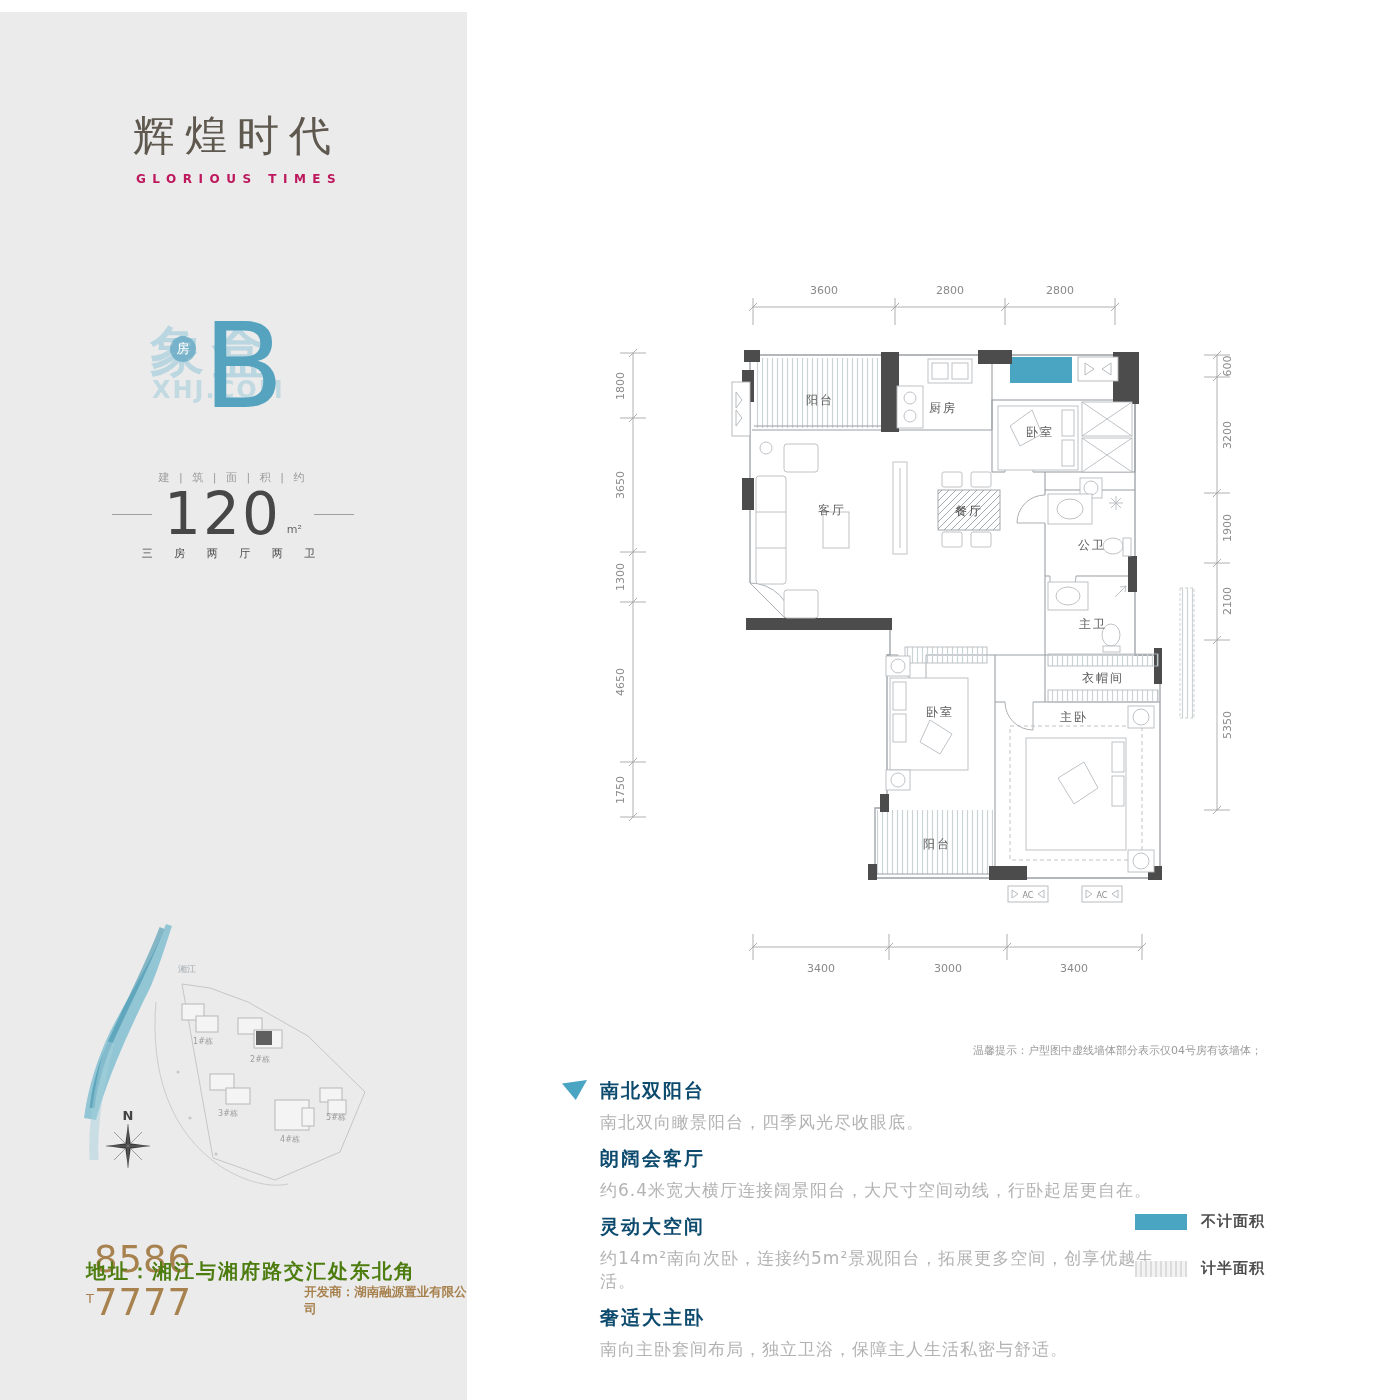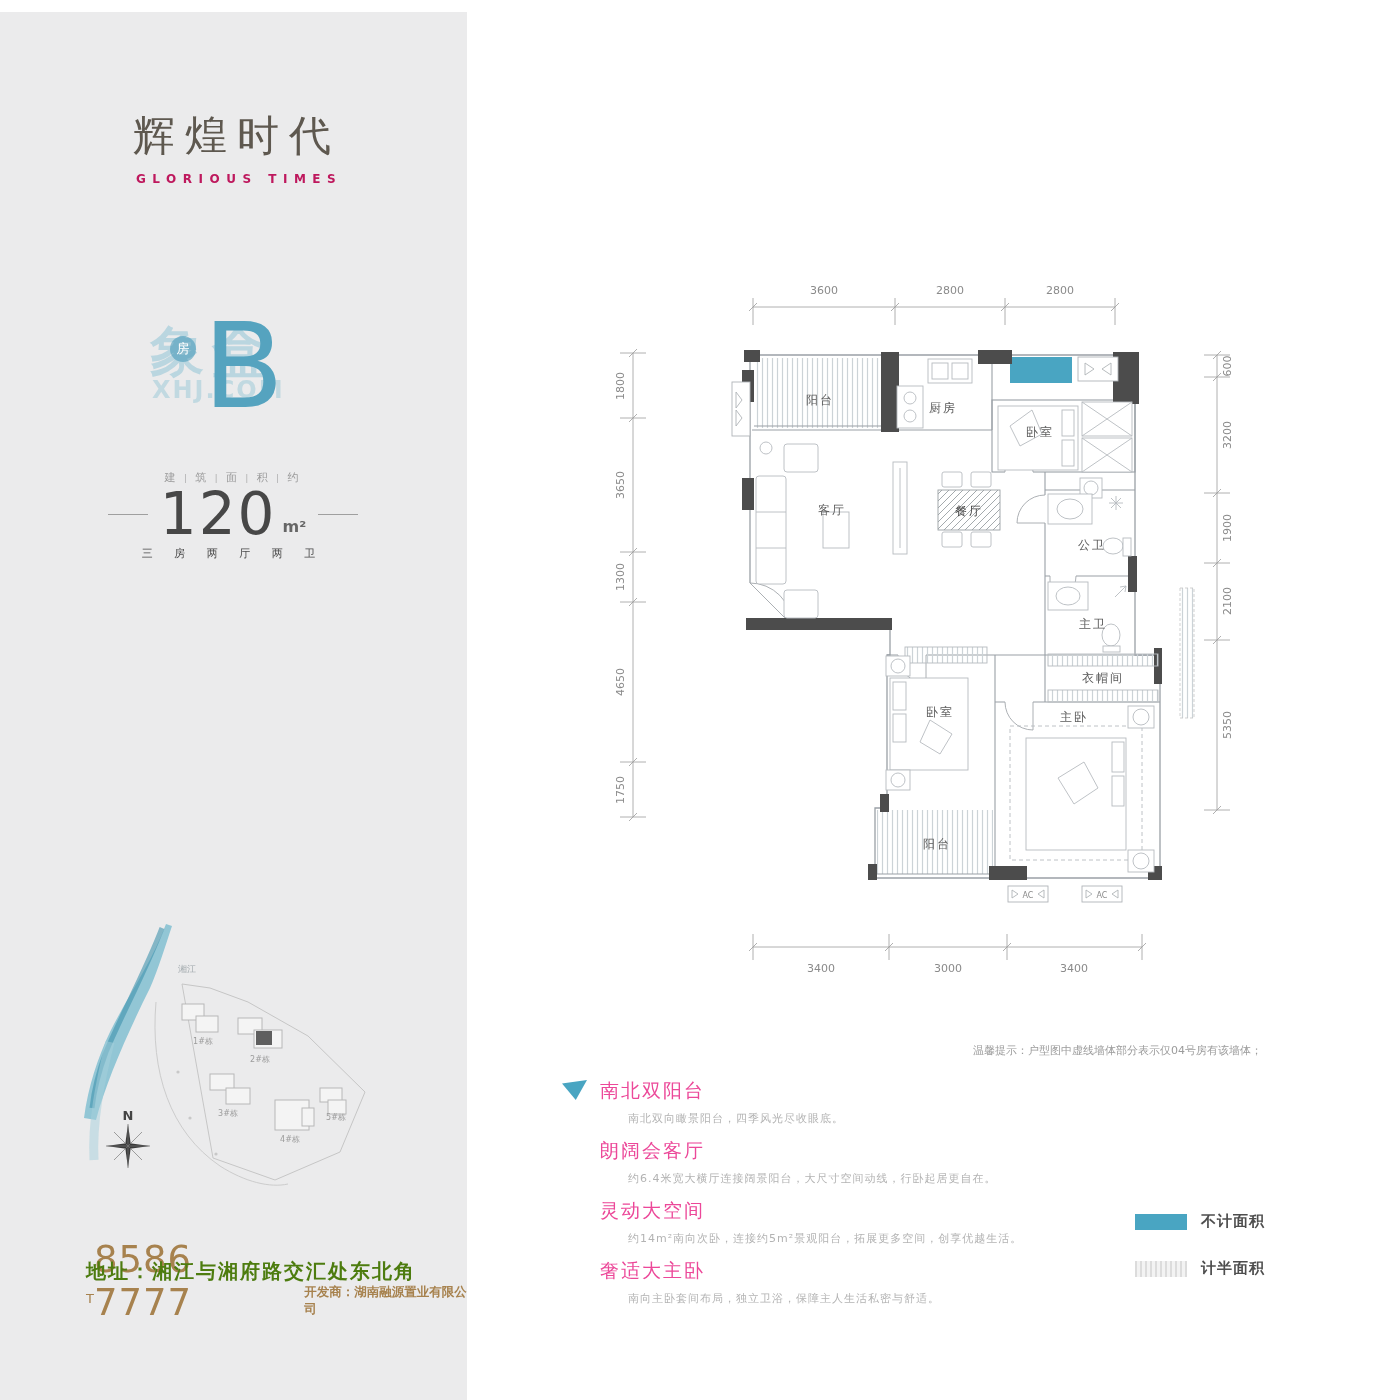--- a/index.html
+++ b/index.html
@@ -6,40 +6,40 @@
   body{width:1400px;height:1400px;position:relative;font-family:"DejaVu Sans","Liberation Sans",sans-serif;overflow:hidden;}
   .stage{position:absolute;inset:0;background:#ffffff;}
   
   .panel{position:absolute;left:0;top:12px;width:467px;height:1400px;background:#ebebec;}
   .brand-name{position:absolute;left:133px;top:96px;font-size:42px;letter-spacing:10px;color:#5e584f;font-weight:500;}
   .brand-sub{position:absolute;left:136px;top:160px;font-size:12px;letter-spacing:6.5px;color:#be185d;font-weight:600;}
   .wm-cn{position:absolute;left:150px;top:304px;font-size:54px;font-weight:700;letter-spacing:8px;color:rgba(73,165,194,.30);}
   .wm-en{position:absolute;left:152px;top:364px;font-size:24px;font-weight:700;letter-spacing:2px;color:rgba(73,165,194,.26);}
   .wm-dot{position:absolute;left:170px;top:324px;width:26px;height:26px;border-radius:50%;background:rgba(62,150,182,.55);color:#fff;font-size:13px;line-height:26px;text-align:center;}
   .unit-letter{position:absolute;left:203px;top:295px;font-size:118px;line-height:1;color:#55a3bf;font-weight:400;}
-  .area-label{position:absolute;left:113px;top:458px;width:240px;text-align:center;font-size:11px;letter-spacing:3px;color:#9a9a9a;font-family:Liberation Serif, serif;}
+  .area-label{position:absolute;left:113px;top:458px;width:240px;text-align:center;font-size:11px;letter-spacing:3px;color:#9a9a9a;}
   .num-row{position:absolute;left:98px;top:472px;width:270px;display:flex;align-items:center;justify-content:center;gap:12px;}
   .num-dash{width:40px;height:0;border-top:1px solid #9f9f9f;}
   .num-val{font-size:58px;color:#474747;letter-spacing:2px;line-height:1.05;}
-  .num-unit{font-size:16px;color:#666;align-self:flex-end;margin-bottom:9px;margin-left:-6px;font-weight:bold;}
+  .num-unit{font-size:11px;color:#666;align-self:flex-end;margin-bottom:9px;margin-left:-6px;}
   .layout-txt{position:absolute;left:103px;top:534px;width:260px;text-align:center;font-size:11px;letter-spacing:9px;color:#4a4a4a;}
   .contact-row{position:absolute;left:86px;top:1200px;display:flex;align-items:flex-end;color:#a7824e;}
   .phone-prefix{font-size:13px;margin-bottom:18px;}
   .phone-num{font-size:37px;letter-spacing:1px;font-weight:400;margin-top:26px;}
   .developer{font-size:12.5px;margin-left:16px;margin-bottom:6px;font-weight:600;}
   .address{position:absolute;left:86px;top:1246px;font-size:20px;font-weight:700;letter-spacing:2px;color:#4d7c0f;}
   
   .plan-wrap{position:absolute;left:580px;top:250px;width:690px;height:780px;}
   
   .note{position:absolute;left:900px;top:1043px;width:362px;text-align:right;font-size:11px;color:#9b9b9b;}
   
   .features{position:absolute;left:600px;top:1078px;width:560px;}
   .feature{position:relative;margin-bottom:12px;}
-  .f-title{font-size:19px;font-weight:400;color:#ec4899;letter-spacing:2px;}
-  .f-desc{font-size:11px;color:#b3b3b3;margin-top:7px;letter-spacing:1px;margin-left:28px;}
+  .f-title{font-size:19px;font-weight:700;color:#0c4a6e;letter-spacing:2px;}
+  .f-desc{font-size:17px;color:#b3b3b3;margin-top:7px;letter-spacing:1px;}
   .f-marker{position:absolute;left:-38px;top:2px;width:25px;height:20px;background:#49a5c2;clip-path:polygon(0 18%,100% 0,55% 100%);}
   
   .legend{position:absolute;left:1135px;top:1212px;}
   .legend-row{display:flex;align-items:center;margin-bottom:28px;}
   .legend-swatch{width:52px;height:16px;margin-right:14px;}
   .legend-swatch.solid{background:#49a5c2;}
   .legend-swatch.hatch{background:repeating-linear-gradient(90deg,#dcdcdc 0 2px,#f3f3f3 2px 5px);}
   .legend-label{font-size:15px;color:#4e4e4e;font-weight:600;letter-spacing:1px;}
   
   svg text{font-family:"DejaVu Sans","Liberation Sans",sans-serif;}

